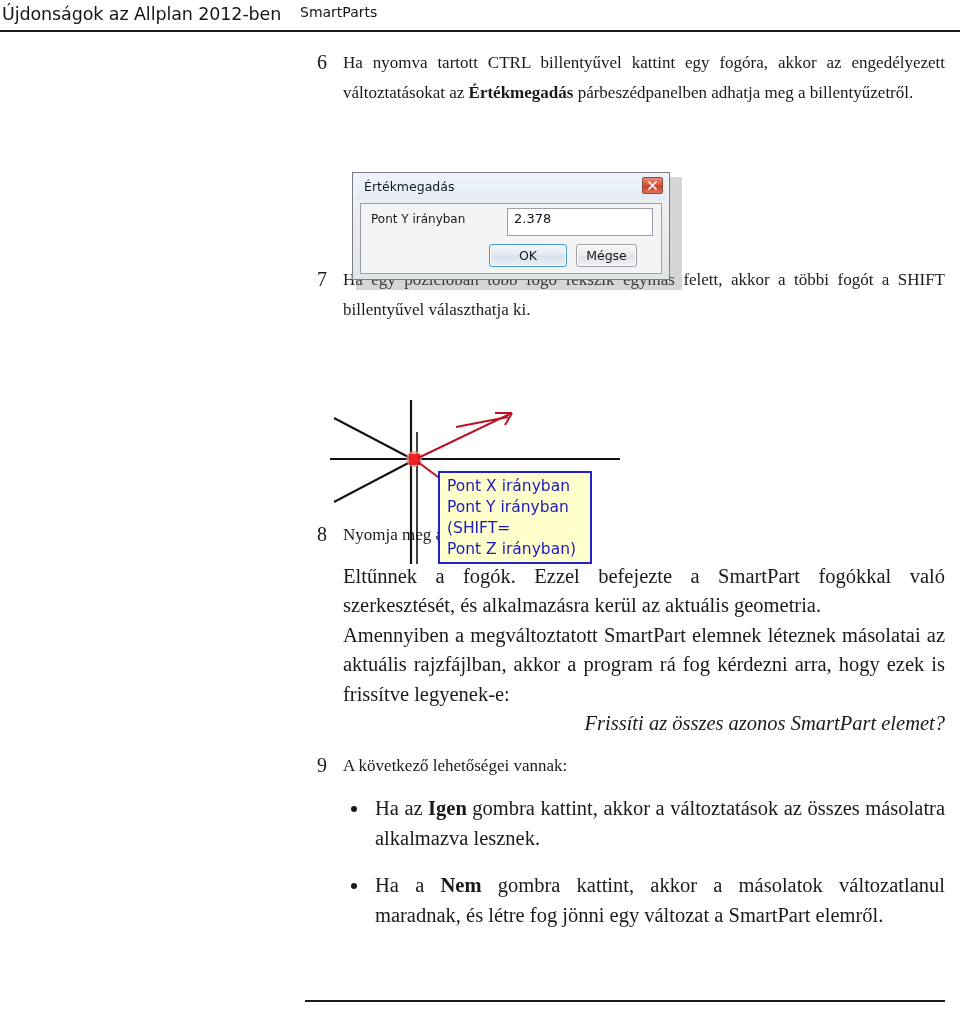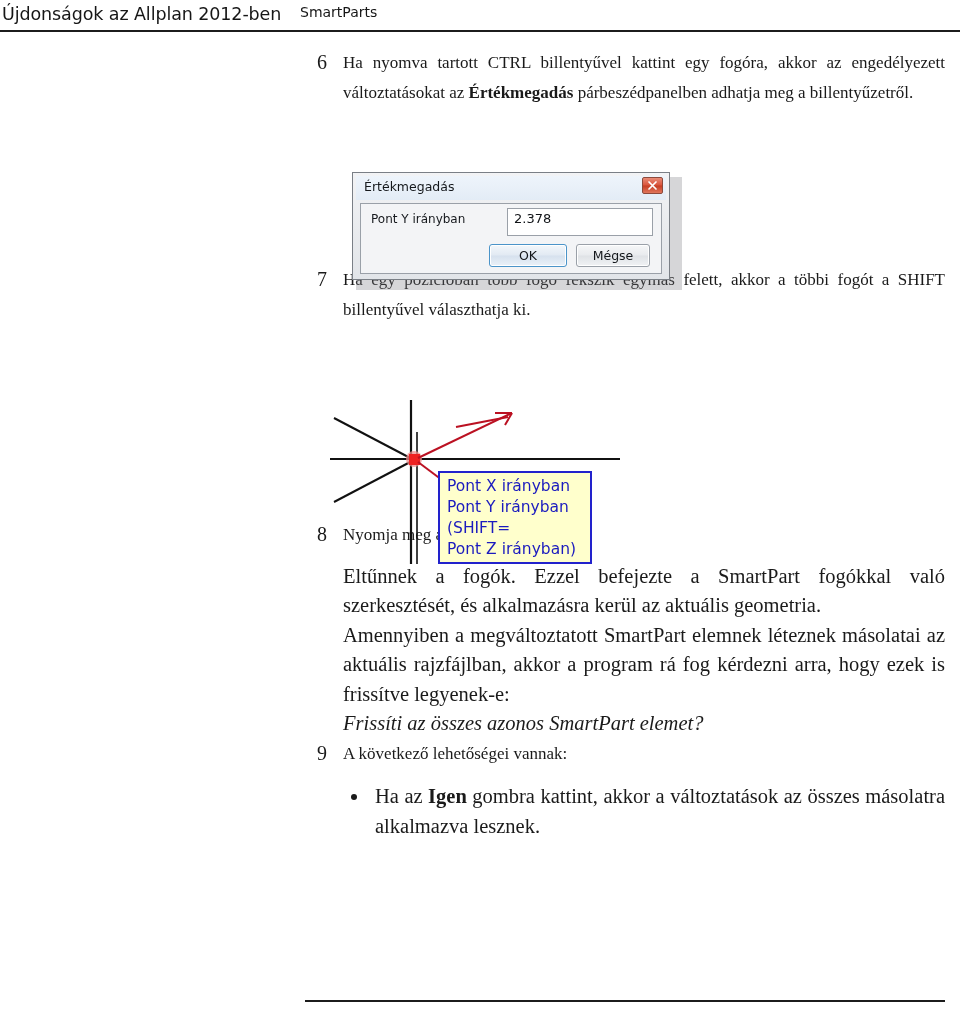--- a/index.html
+++ b/index.html
@@ -230,21 +230,21 @@
   }
   .dlg-btn.ok {
     left: 128px;
     width: 78px;
     background: linear-gradient(180deg,#f3f7fb 0%,#e2eaf3 48%,#d6e1ee 52%,#eaf1f8 100%);
     border: 1px solid #4b94c9;
     box-shadow: inset 0 0 0 1px #ffffff;
   }
   .dlg-btn.cancel {
     left: 215px;
-    width: 74px;
+    width: 61px;
     background: linear-gradient(180deg,#f6f7f8 0%,#e9ebee 48%,#dfe2e6 52%,#f0f2f4 100%);
     border: 1px solid #9aa0a8;
     box-shadow: inset 0 0 0 1px #ffffff;
   }
 
   
   #fig-crosshair {
     position: absolute;
     left: 330px;
     top: 392px;
@@ -296,32 +296,36 @@
 
   <div class="step" style="margin-bottom:12px;">
     <div class="num">8</div>
     <div class="body">Nyomja meg az ESC billentyűt.</div>
   </div>
 
   <div class="plain-para" style="">Eltűnnek a fogók. Ezzel befejezte a SmartPart fogókkal való szerkesztését, és alkalmazásra kerül az aktuális geometria.</div>
 
   <div class="plain-para">Amennyiben a megváltoztatott SmartPart elemnek léteznek másolatai az aktuális rajzfájlban, akkor a program rá fog kérdezni arra, hogy ezek is frissítve legyenek-e:</div>
 
-  <div class="plain-para noj" style=""><em class="ital">Frissíti az összes azonos SmartPart elemet?</em></div>
+  <div class="plain-para noj" style="margin-bottom:12px;text-align:right;"><em class="ital">Frissíti az összes azonos SmartPart elemet?</em></div>
 
   <div class="step" style="margin-bottom:14px;">
     <div class="num">9</div>
     <div class="body">A következő lehetőségei vannak:</div>
   </div>
 
   <div class="bullet" style="margin-bottom:18px;">
     <span class="dot"></span>
     <span>Ha az </span><b class="semi">Igen</b><span> gombra kattint, akkor a változtatások az összes másolatra alkalmazva lesznek.</span>
   </div>
 
+  <div class="bullet">
+    <span class="dot"></span>
+    <span>Ha a </span><b class="semi">Nem</b><span> gombra kattint, akkor a másolatok változatlanul maradnak, és létre fog jönni egy változat a SmartPart elemről.</span>
+  </div>
 
 </div>
 
 <div id="fig-dialog">
   <div class="dlg-shadow"></div>
   <div class="dlg-frame">
     <div class="dlg-titlebar">
       <div class="dlg-title">Értékmegadás</div>
       <div class="dlg-close">
         <svg width="13" height="11" viewBox="0 0 13 11" aria-hidden="true">

